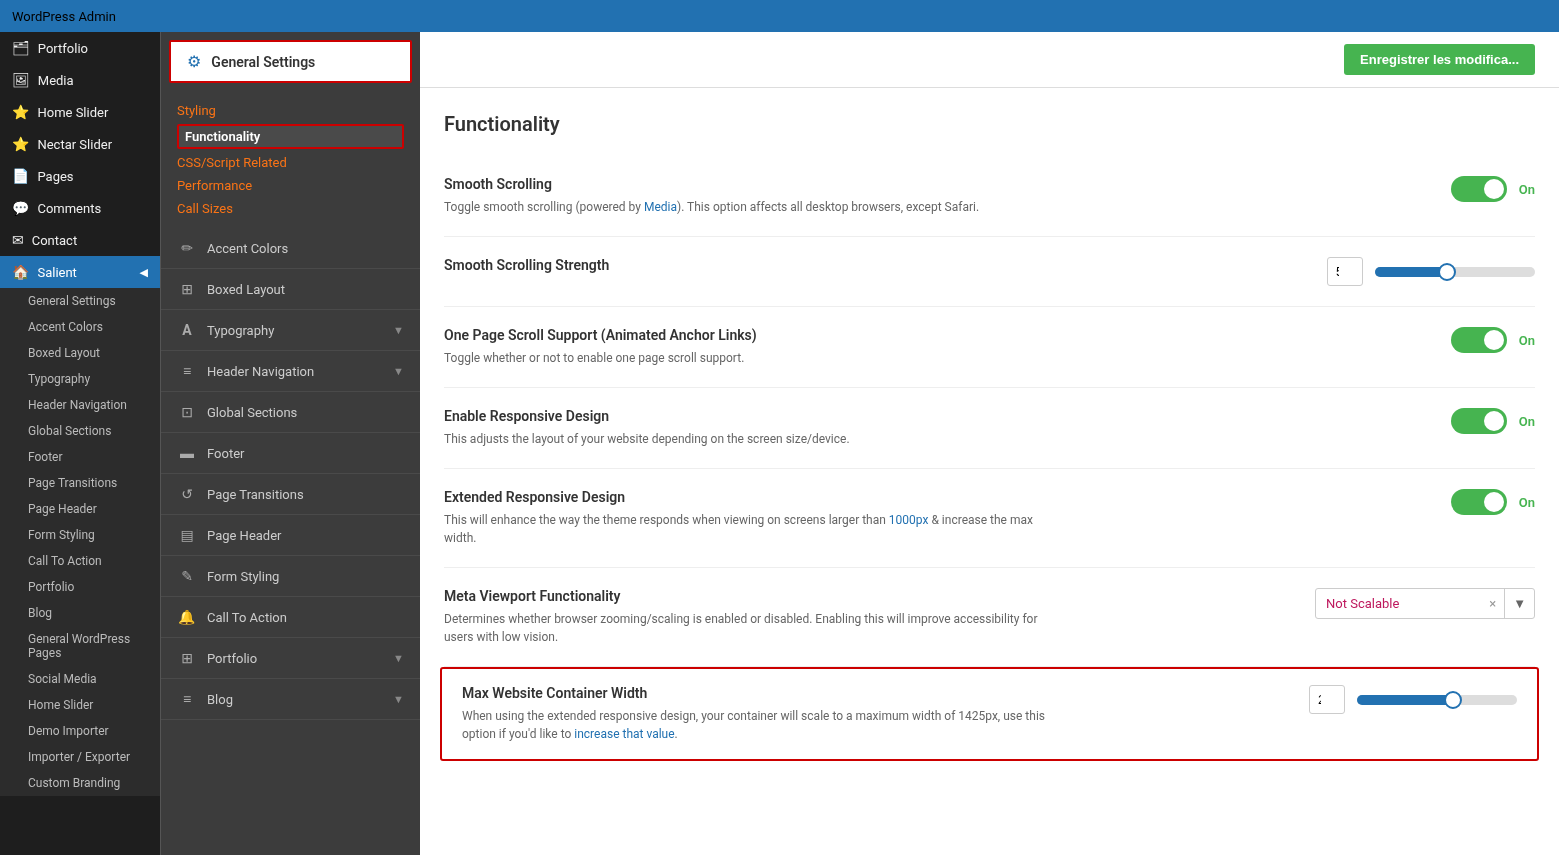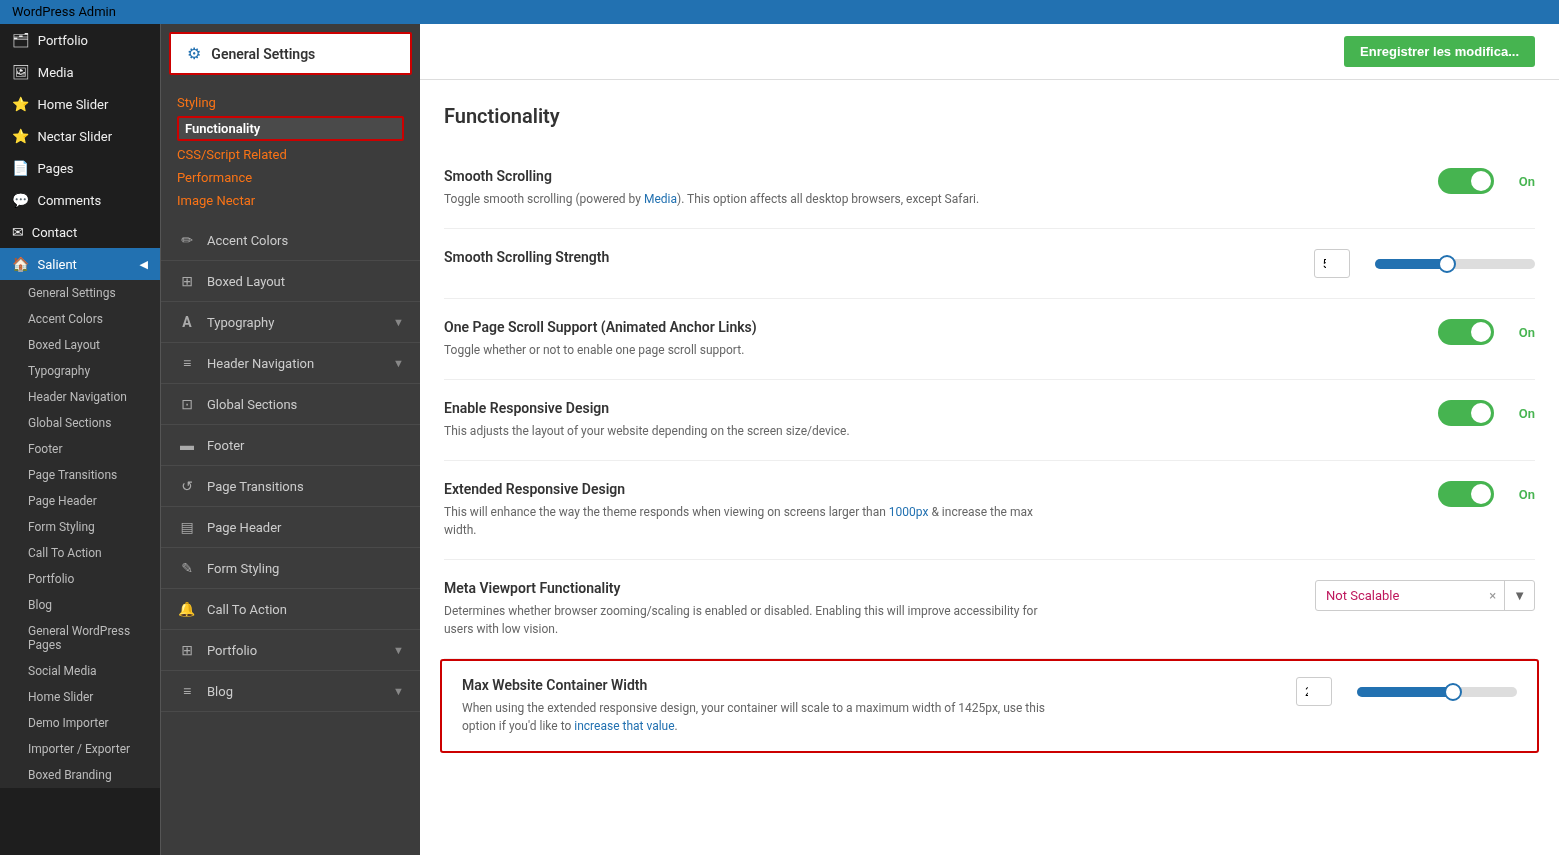--- a/index.html
+++ b/index.html
@@ -1,19 +1,19 @@
 <!DOCTYPE html>
 <html><head>
   <meta charset="utf-8">
   <style>
     * { box-sizing: border-box; margin: 0; padding: 0; }
     body { font-family: -apple-system, BlinkMacSystemFont, 'Segoe UI', Roboto, sans-serif; font-size: 13px; background: #f1f1f1; display: flex; flex-direction: column; height: 855px; overflow: hidden; }
 
     
-    .top-bar { background: #2271b1; height: 24px; display: flex; padding: 4px 12px; flex-shrink: 0; }
+    .top-bar { background: #2271b1; height: 24px; display: flex; align-items: center; padding: 16px 12px; flex-shrink: 0; }
 
     .main-layout { display: flex; flex: 1; overflow: hidden; }
 
     
     .sidebar { width: 160px; background: #1e1e1e; color: #ccc; flex-shrink: 0; overflow-y: auto; }
     .sidebar-item { display: flex; align-items: center; gap: 8px; padding: 8px 12px; cursor: pointer; font-size: 13px; color: #eee; }
     .sidebar-item.active { background: #2271b1; color: white; }
     .sidebar-item .icon { font-size: 14px; flex-shrink: 0; }
     .sidebar-sub-items { background: #2c2c2c; }
     .sidebar-sub-item { padding: 6px 12px 6px 28px; color: #bbb; cursor: pointer; font-size: 12px; }
@@ -33,21 +33,21 @@
     .save-button { background: #46b450; color: white; border: none; padding: 8px 16px; border-radius: 3px; cursor: pointer; font-size: 13px; font-weight: 600; }
     .content-body { padding: 24px; flex: 1; }
     .section-title { font-size: 20px; font-weight: 600; color: #333; margin-bottom: 20px; }
 
     .setting-row { display: flex; align-items: flex-start; justify-content: space-between; padding: 20px 0; border-bottom: 1px solid #eee; }
     .setting-row:last-child { border-bottom: none; }
     .setting-info { flex: 1; max-width: 600px; }
     .setting-label { font-size: 14px; font-weight: 600; color: #333; margin-bottom: 6px; }
     .setting-desc { font-size: 12px; color: #666; line-height: 1.5; }
     .setting-desc a, .setting-desc span.highlight { color: #2271b1; }
-    .setting-control { display: flex; align-items: center; gap: 25px; flex-shrink: 0; padding-left: 20px; }
+    .setting-control { display: flex; align-items: center; gap: 12px; flex-shrink: 0; padding-left: 20px; }
 
     
     .toggle-switch { position: relative; display: inline-block; width: 56px; height: 26px; }
     .toggle-switch input { opacity: 0; width: 0; height: 0; }
     .toggle-slider { position: absolute; cursor: pointer; top: 0; left: 0; right: 0; bottom: 0; background-color: #46b450; border-radius: 26px; transition: .3s; }
     .toggle-slider:before { position: absolute; content: ""; height: 20px; width: 20px; left: 33px; bottom: 3px; background-color: white; border-radius: 50%; transition: .3s; }
     .toggle-label { font-size: 13px; color: #46b450; font-weight: 600; }
 
     
     .number-input { width: 36px; border: 1px solid #ccc; padding: 6px 8px; text-align: center; font-size: 13px; border-radius: 3px; }
@@ -121,39 +121,39 @@
       <div class="sidebar-sub-item">Page Header</div>
       <div class="sidebar-sub-item">Form Styling</div>
       <div class="sidebar-sub-item">Call To Action</div>
       <div class="sidebar-sub-item">Portfolio</div>
       <div class="sidebar-sub-item">Blog</div>
       <div class="sidebar-sub-item">General WordPress Pages</div>
       <div class="sidebar-sub-item">Social Media</div>
       <div class="sidebar-sub-item">Home Slider</div>
       <div class="sidebar-sub-item">Demo Importer</div>
       <div class="sidebar-sub-item">Importer / Exporter</div>
-      <div class="sidebar-sub-item">Boxed Branding</div>
+      <div class="sidebar-sub-item">Custom Branding</div>
     </div>
   </div>
 
   <div class="middle-panel">
 
     <div style="margin: 8px; border: 2px solid #cc0000; background: white; border-radius: 2px; display: flex; align-items: center; gap: 10px; padding: 10px 16px;">
       <span style="color: #2271b1; font-size: 16px;">⚙</span>
       <span style="font-size: 14px; font-weight: 600; color: #333;">General Settings</span>
     </div>
 
     <div class="middle-sub-links">
       <a class="middle-sub-link">Styling</a>
       <div style="border: 2px solid #cc0000; padding: 3px 6px; margin: 2px 0; background: #4a4a4a; border-radius: 2px;">
         <span style="color: white; font-size: 13px; font-weight: 600;">Functionality</span>
       </div>
       <a class="middle-sub-link">CSS/Script Related</a>
       <a class="middle-sub-link">Performance</a>
-      <a class="middle-sub-link">Image Nectar</a>
+      <a class="middle-sub-link">Call Sizes</a>
     </div>
 
     <div class="middle-nav-item">
       <div class="left">
         <span class="nav-icon">✏</span>
         <span>Accent Colors</span>
       </div>
     </div>
     <div class="middle-nav-item">
       <div class="left">

